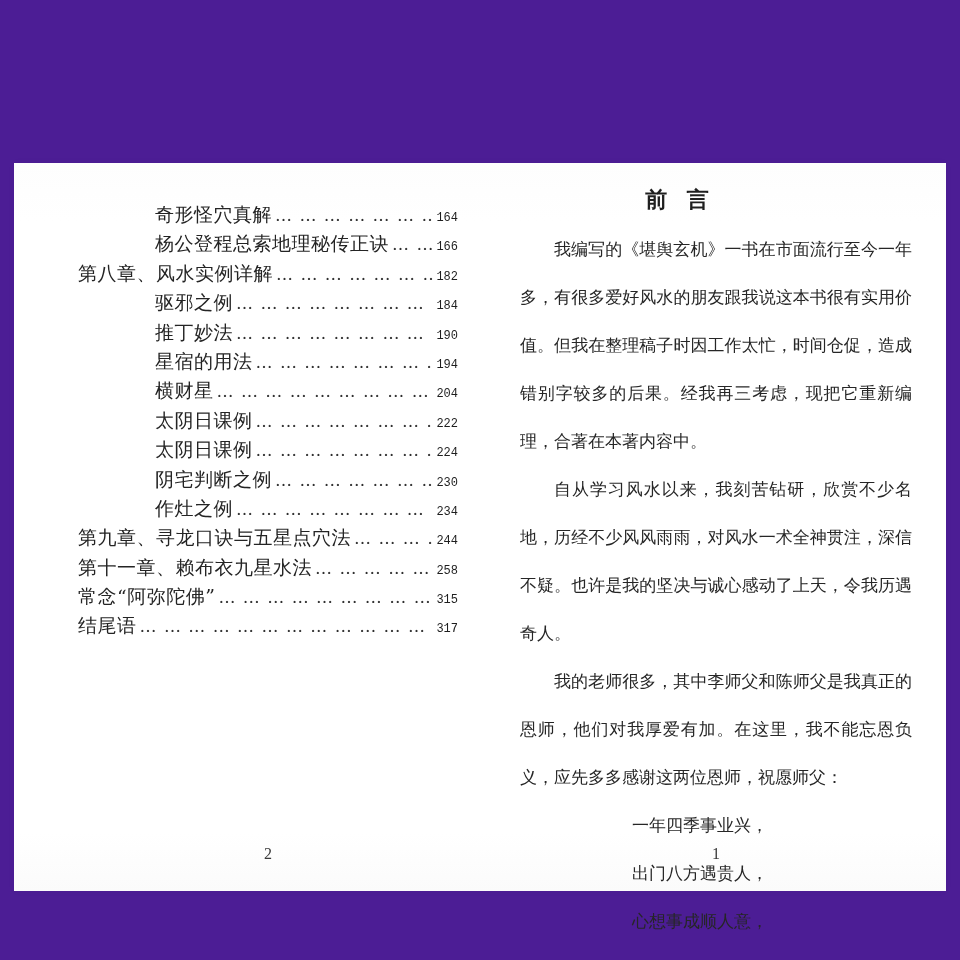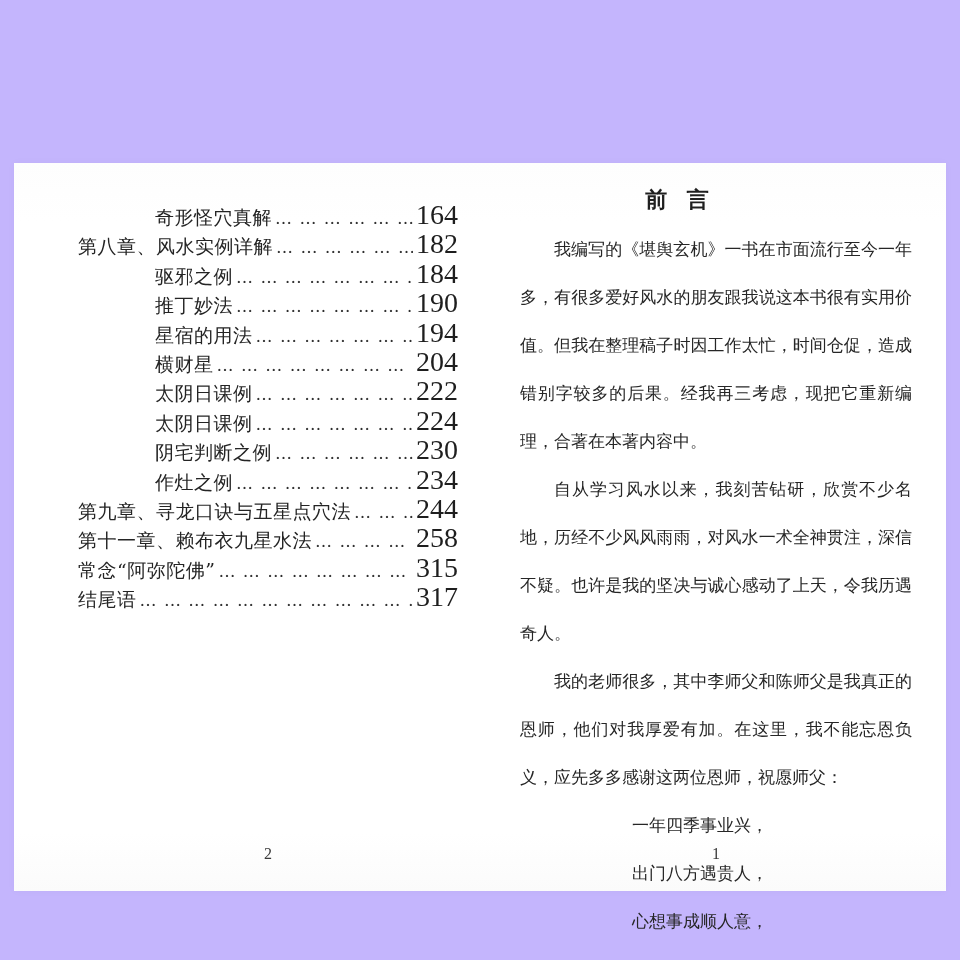--- a/index.html
+++ b/index.html
@@ -7,21 +7,21 @@
     padding: 0;
     width: 960px;
     height: 960px;
     font-family: "DejaVu Serif", "Liberation Serif", serif;
   }
   .stage {
     position: absolute;
     top: 0; left: 0;
     width: 960px;
     height: 960px;
-    background: #c4b5fd;
+    background: #4c1d95;
     overflow: hidden;
   }
   
   .sheet {
     position: absolute;
     left: 14px;
     top: 163px;
     width: 932px;
     height: 728px;
     background: linear-gradient(180deg, #fdfdfd 0%, #ffffff 8%, #ffffff 92%, #fbfbfb 100%);
@@ -63,22 +63,22 @@
     margin: 0 3px;
     color: #2e2e2e;
     font-size: 17px;
   }
   .toc-dots::after {
     content: "… … … … … … … … … … … … … … … … … … … … … … … …";
     letter-spacing: 1px;
   }
   .toc-page {
     white-space: nowrap;
-    font-family: Liberation Serif, serif;
-    font-size: 28px;
+    font-family: Liberation Mono, monospace;
+    font-size: 12px;
     color: #1e1e1e;
   }
 
   
   .preface-title {
     position: absolute;
     left: 40px;
     top: 22px;
     width: 392px;
     margin: 0;
@@ -129,20 +129,25 @@
 
     <section class="page page-left">
       <div class="toc">
 
           <div class="toc-row level-1">
             <span class="toc-label">奇形怪穴真解</span>
             <span class="toc-dots"></span>
             <span class="toc-page">164</span>
           </div>
 
+          <div class="toc-row level-1">
+            <span class="toc-label">杨公登程总索地理秘传正诀</span>
+            <span class="toc-dots"></span>
+            <span class="toc-page">166</span>
+          </div>
 
 
           <div class="toc-row level-0">
             <span class="toc-label">第八章、风水实例详解</span>
             <span class="toc-dots"></span>
             <span class="toc-page">182</span>
           </div>
 
           <div class="toc-row level-1">
             <span class="toc-label">驱邪之例</span>

